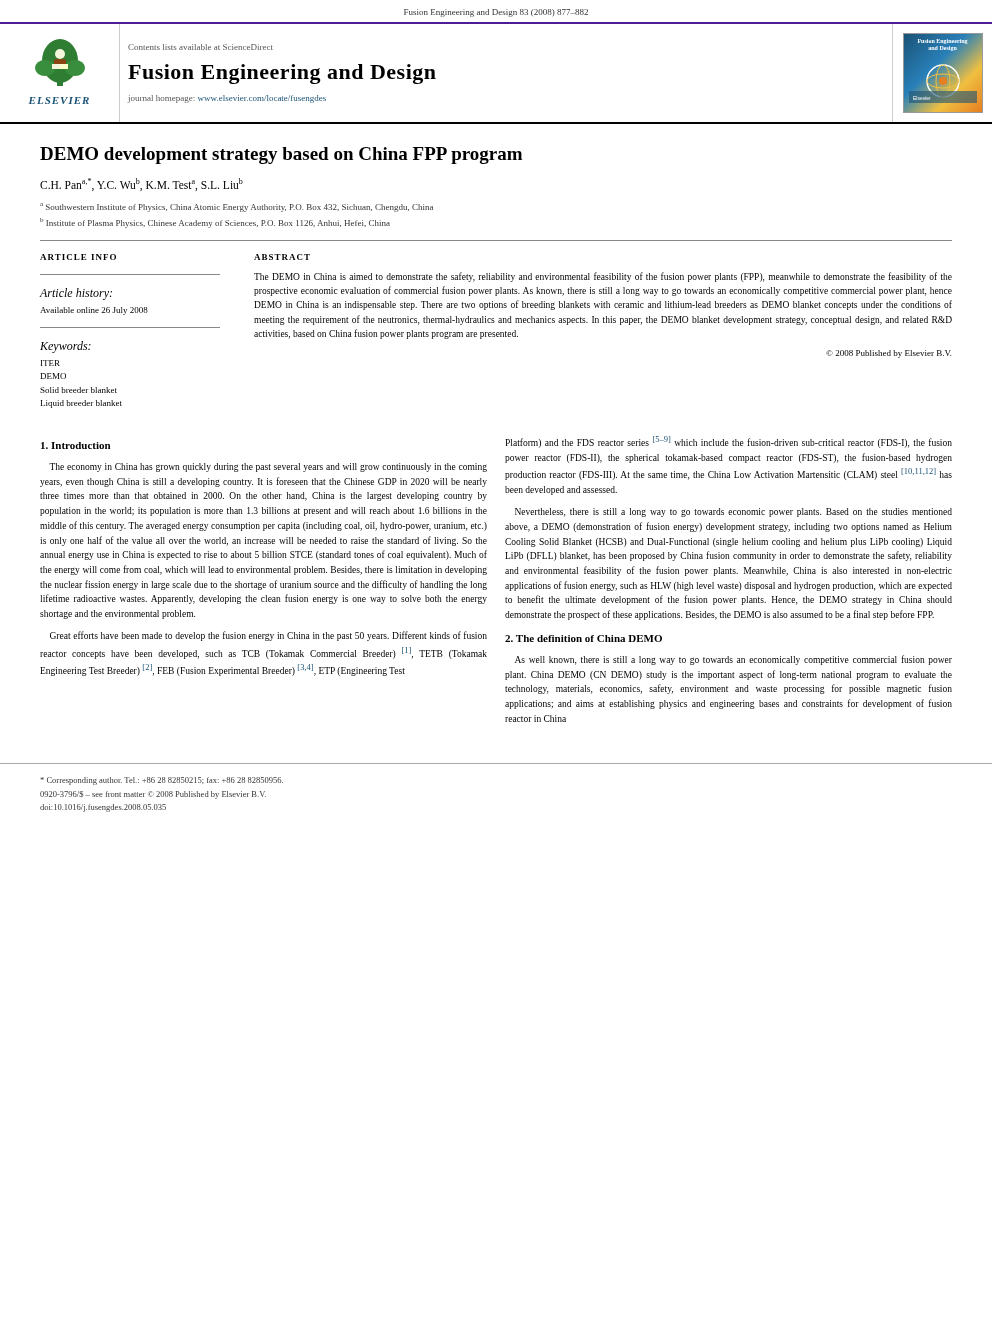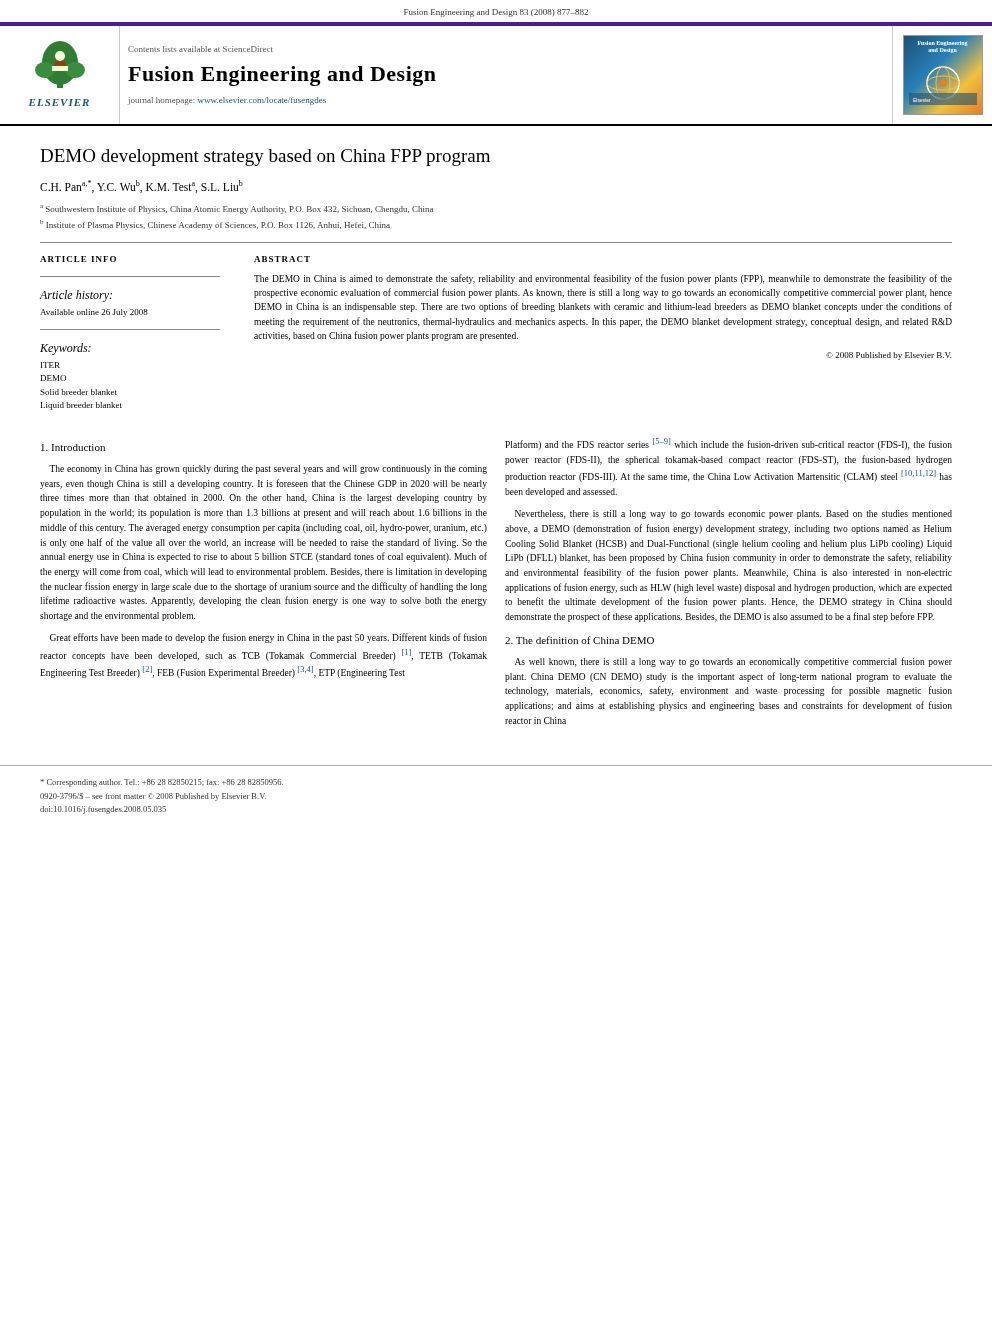--- a/index.html
+++ b/index.html
@@ -16,21 +16,21 @@
       background: #fff;
       padding: 0;
       position: relative;
     }
     
     .top-bar {
       text-align: center;
       font-size: 9px;
       color: #333;
       padding: 6px 0 3px 0;
-      border-bottom: 4px solid #4c1d95;
+      border-bottom: 2px solid #4c1d95;
     }
     
     .journal-banner {
       display: flex;
       align-items: stretch;
       border-bottom: 2px solid #000;
       background: #fff;
       height: 100px;
     }
     .banner-left {
@@ -106,21 +106,21 @@
       text-align: center;
       line-height: 1.3;
       font-weight: bold;
     }
     
     .main-content {
       padding: 18px 40px 20px 40px;
     }
     .article-title {
       font-size: 19px;
-      font-weight: normal;
+      font-weight: bold;
       color: #000;
       margin-bottom: 10px;
       line-height: 1.3;
     }
     .authors {
       font-size: 11.5px;
       color: #000;
       margin-bottom: 6px;
     }
     .author-sup {
@@ -207,21 +207,21 @@
     }
     .col {
       flex: 1;
       font-size: 9.5px;
       line-height: 1.55;
       color: #000;
       text-align: justify;
     }
     .section-heading {
       font-size: 11px;
-      font-weight: normal;
+      font-weight: bold;
       color: #000;
       margin-bottom: 6px;
       margin-top: 4px;
     }
     .body-para {
       margin-bottom: 7px;
       text-indent: 1em;
       font-size: 9.5px;
       line-height: 1.55;
       color: #000;

